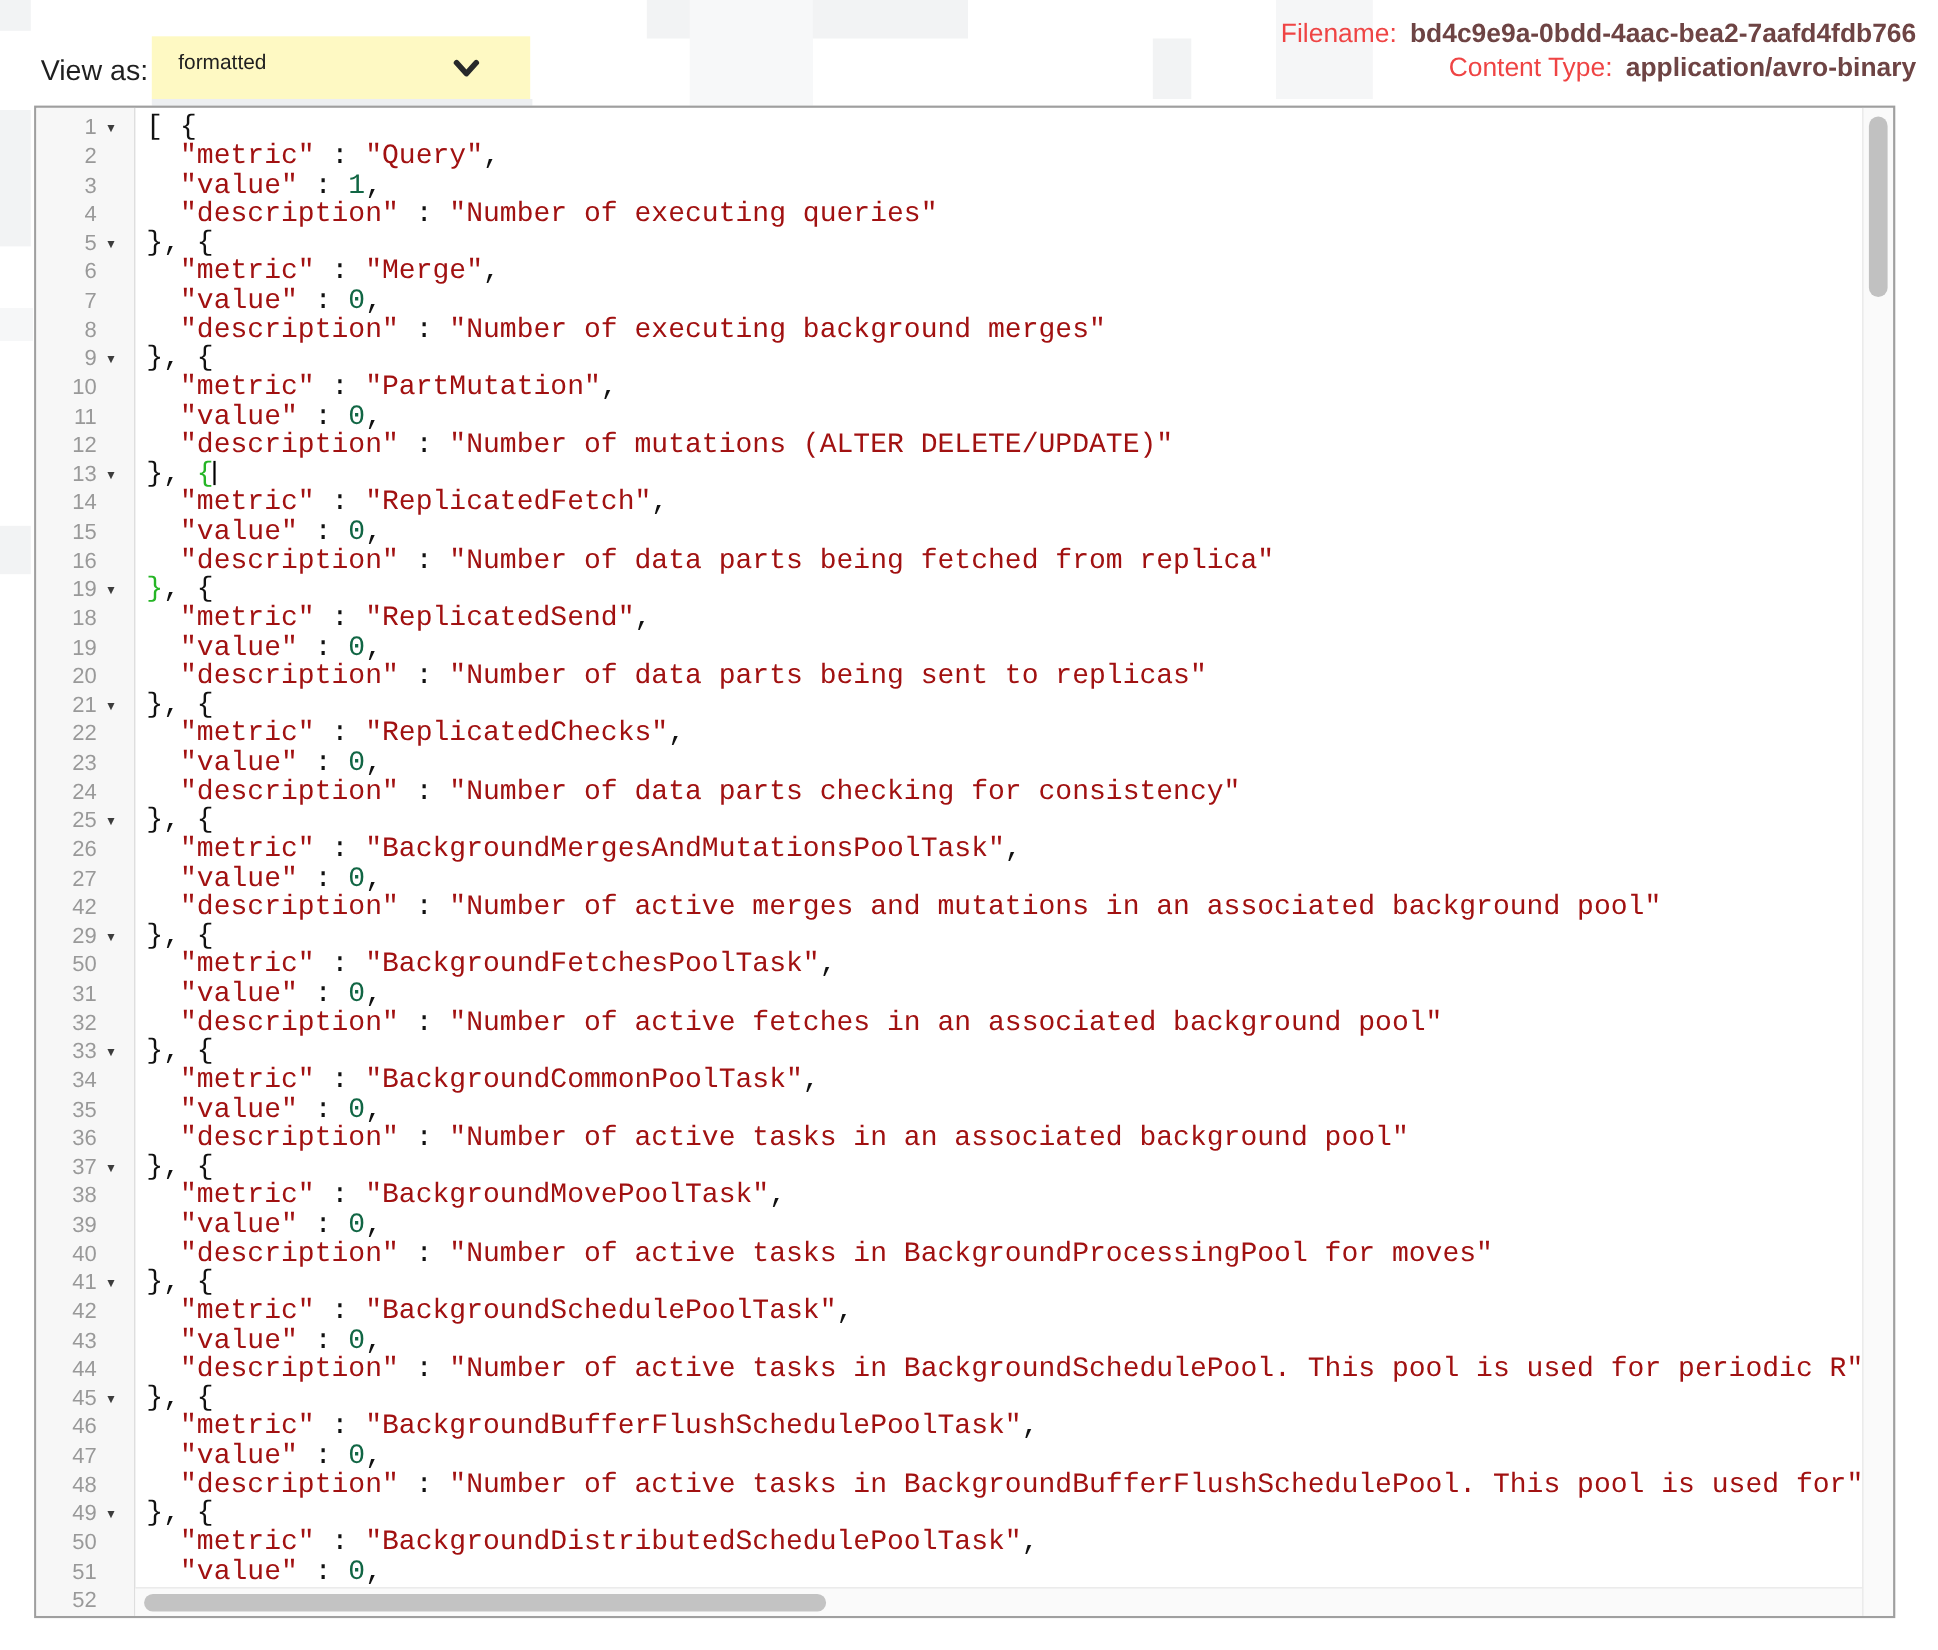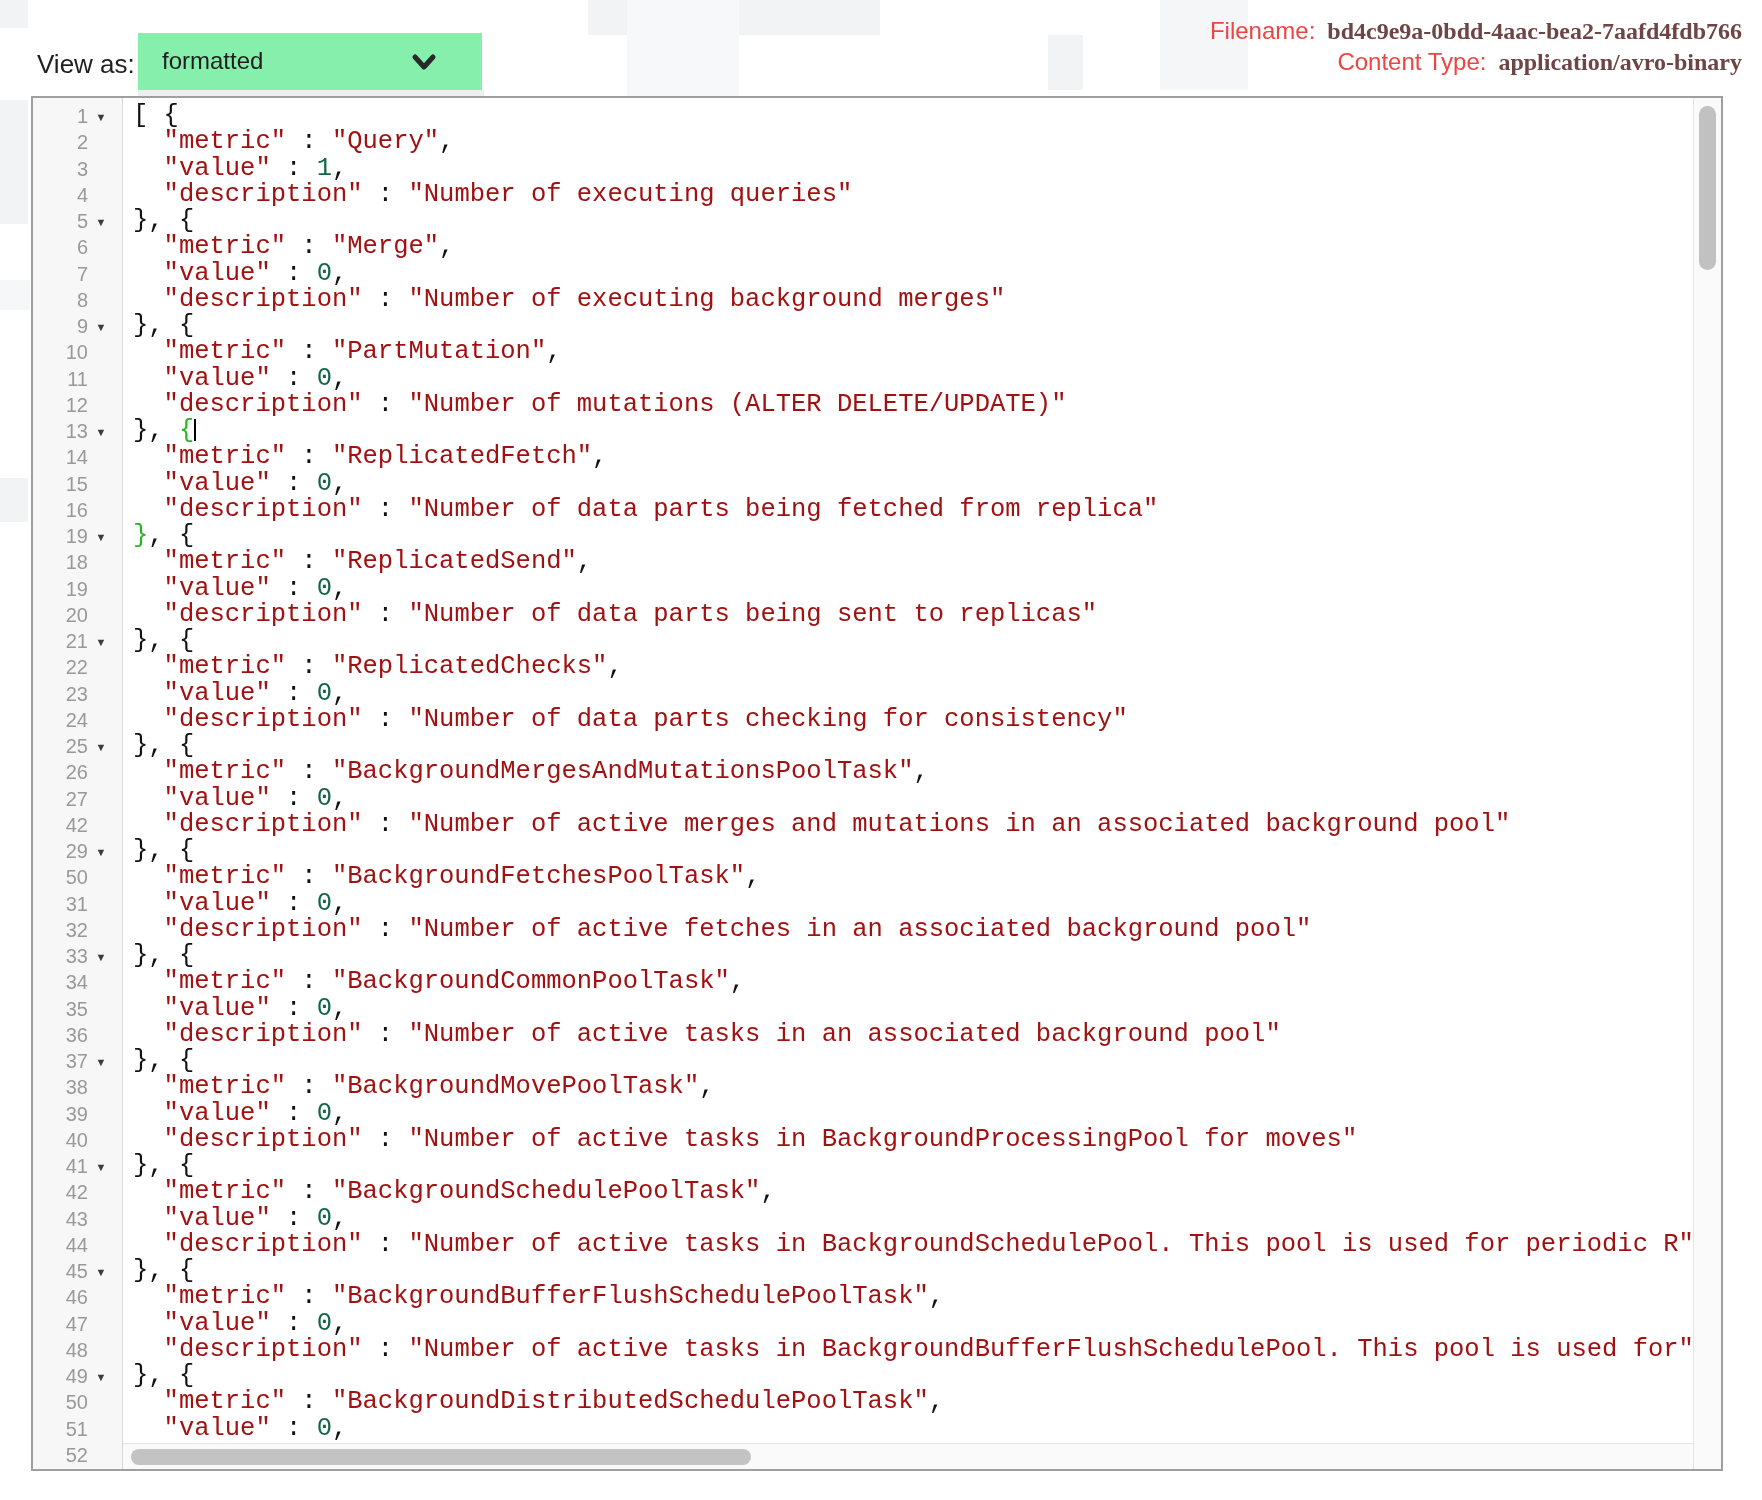--- a/index.html
+++ b/index.html
@@ -7,30 +7,30 @@
     width:1762px;height:1500px;position:relative;background:#ffffff;
     font-family:"Liberation Sans",sans-serif;overflow:hidden;
     -webkit-font-smoothing:antialiased;
   }
   .patch{position:absolute;}
 
   
   #view-as-label{position:absolute;left:37px;top:49px;font-size:26px;color:#1f1f1f;}
   #view-as-select{
     position:absolute;left:138px;top:33px;width:344px;height:57px;
-    background:#86efac;color:#1f1f1f;font-size:24px;cursor:pointer;
+    background:#fef9c3;color:#1f1f1f;font-size:19px;cursor:pointer;
   }
   #view-as-select .sel-text{position:absolute;left:24px;top:14px;}
   #view-as-select svg{position:absolute;left:272px;top:16px;}
   #select-underpatch{position:absolute;left:138px;top:90px;width:346px;height:32px;background:#edeff1;}
 
   #hdr-right{position:absolute;top:15px;right:20px;text-align:right;font-size:24px;}
   #hdr-right .row{height:31px;line-height:31px;white-space:nowrap;}
   #hdr-right .lbl{color:#ef4444;}
-  #hdr-right .val{color:#6e4444;font-weight:bold;margin-left:12px;font-family:Liberation Serif, serif;}
+  #hdr-right .val{color:#6e4444;font-weight:bold;margin-left:12px;}
 
   
   #editor{
     position:absolute;left:31px;top:96px;width:1688px;height:1371px;
     border:2px solid #9f9f9f;background:#ffffff;overflow:hidden;
   }
   #gutter{
     position:absolute;left:0;top:0;bottom:0;width:90px;
     background:#f7f7f7;border-right:1px solid #d8d8d8;
     padding-top:5px;box-sizing:border-box;

